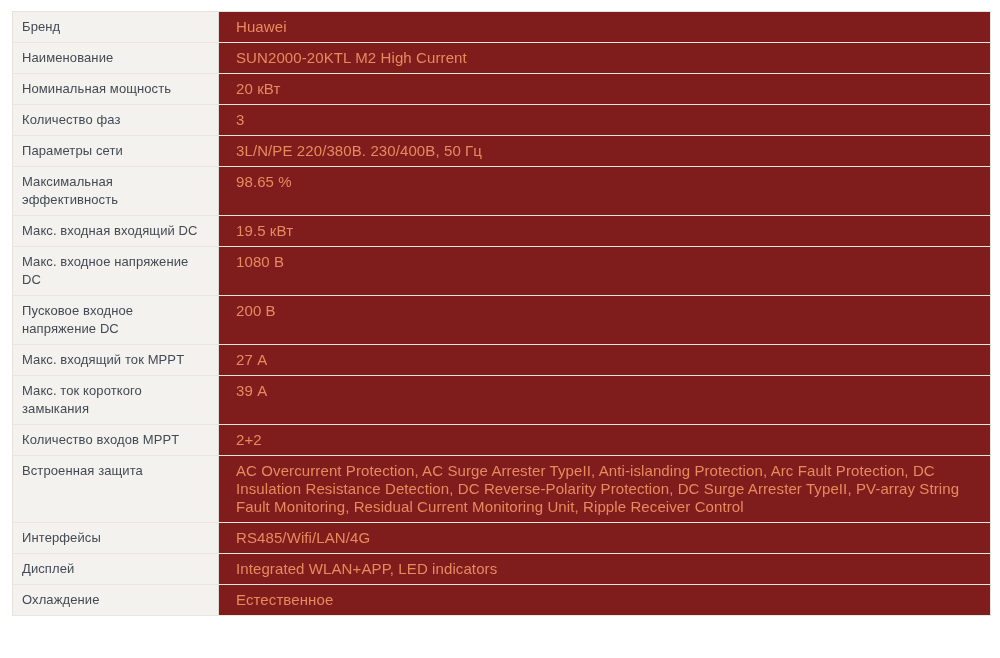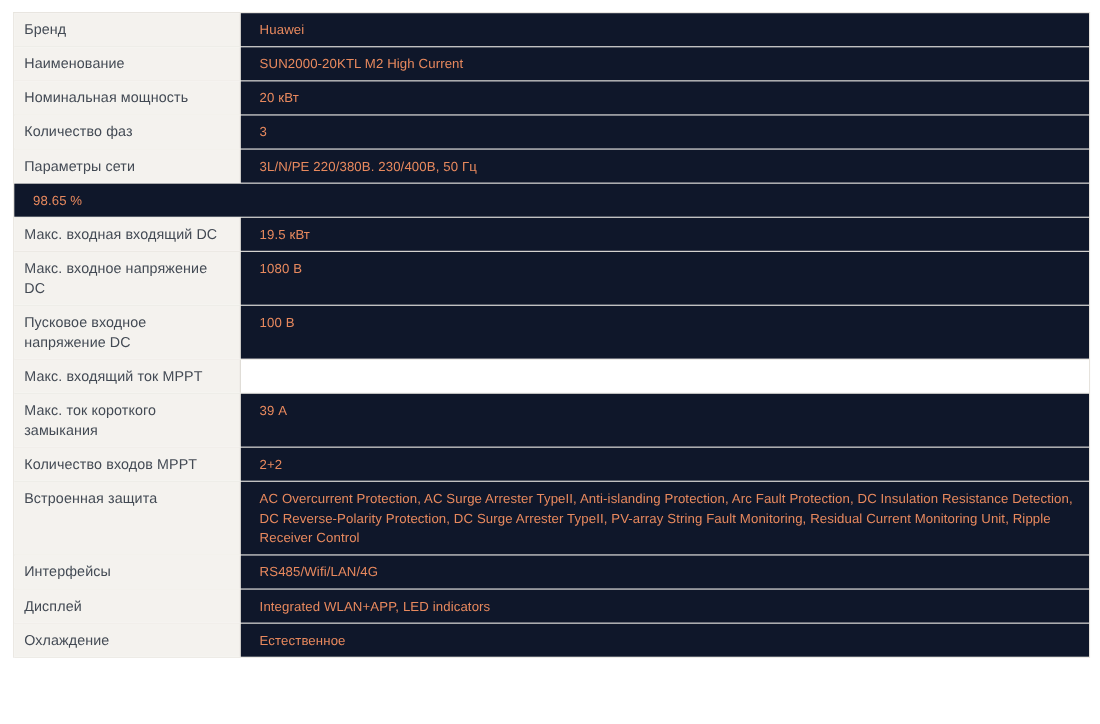--- a/index.html
+++ b/index.html
@@ -30,23 +30,23 @@
     background: #f4f2ee;
     border-right: 1px solid #dedbd4;
     padding: 6px 12px 6px 9px;
     font-size: 13px;
     line-height: 18px;
     color: #434a54;
     letter-spacing: 0.1px;
   }
   .spec-value {
     flex: 1 1 auto;
-    background: #0f172a;
+    background: #7f1d1d;
     padding: 6px 14px 6px 17px;
-    font-size: 12px;
+    font-size: 15px;
     line-height: 18px;
     color: #e8895e;
     letter-spacing: 0.1px;
   }
 </style>
 </head>
 <body>
 
 <div class="spec-table">
   <div class="spec-row">
@@ -69,40 +69,42 @@
     <div class="spec-label">Количество фаз</div>
     <div class="spec-value">3</div>
   </div>
 
   <div class="spec-row">
     <div class="spec-label">Параметры сети</div>
     <div class="spec-value">3L/N/PE 220/380В. 230/400В, 50 Гц</div>
   </div>
 
   <div class="spec-row">
+    <div class="spec-label">Максимальная эффективность</div>
     <div class="spec-value">98.65 %</div>
   </div>
 
   <div class="spec-row">
     <div class="spec-label">Макс. входная входящий DC</div>
     <div class="spec-value">19.5 кВт</div>
   </div>
 
   <div class="spec-row">
     <div class="spec-label">Макс. входное напряжение DC</div>
     <div class="spec-value">1080 В</div>
   </div>
 
   <div class="spec-row">
     <div class="spec-label">Пусковое входное напряжение DC</div>
-    <div class="spec-value">100 В</div>
+    <div class="spec-value">200 В</div>
   </div>
 
   <div class="spec-row">
     <div class="spec-label">Макс. входящий ток MPPT</div>
+    <div class="spec-value">27 А</div>
   </div>
 
   <div class="spec-row">
     <div class="spec-label">Макс. ток короткого замыкания</div>
     <div class="spec-value">39 А</div>
   </div>
 
 
   <div class="spec-row">
     <div class="spec-label">Количество входов MPPT</div>

